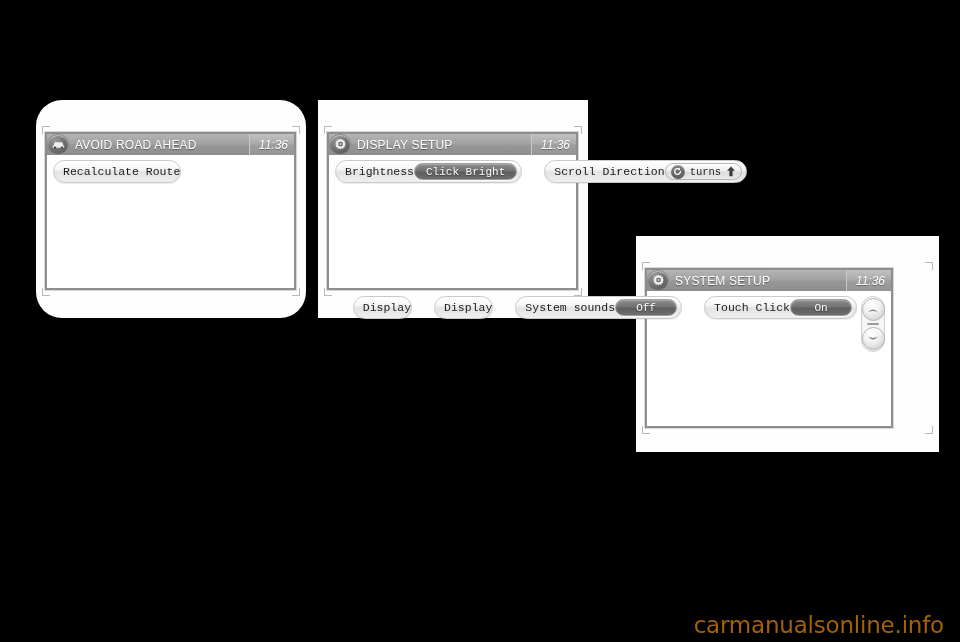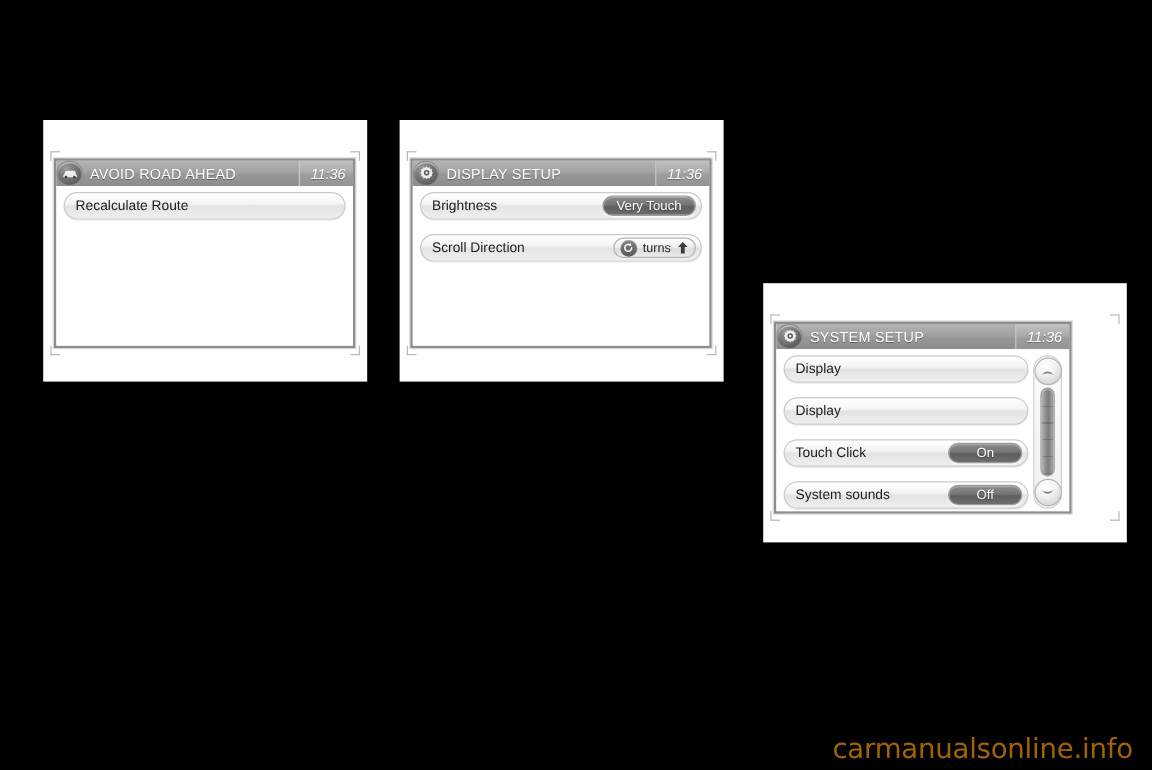--- a/index.html
+++ b/index.html
@@ -15,22 +15,22 @@
     font-family: "Liberation Sans", sans-serif;
     -webkit-font-smoothing: antialiased;
   }
 
   
   .card {
     position: absolute;
     background: #fefefe;
     box-sizing: border-box;
   }
-  #card-1 { left: 36px;  top: 100px; width: 270px; height: 218px; }
-  #card-2 { left: 333px; top: 100px; width: 270px; height: 218px; }
+  #card-1 { left: 36px;  top: 100px; width: 270px; height: 218px; border-radius: 26px; }
+  #card-2 { left: 318px; top: 100px; width: 270px; height: 218px; }
   #card-3 { left: 636px; top: 236px; width: 303px; height: 216px; }
 
   
   .screen {
     position: absolute;
     box-sizing: border-box;
     background: #ffffff;
     border: 2px solid #8e8e8e;
     box-shadow: 0 0 0 1px #d8d8d8;
   }
@@ -91,22 +91,23 @@
   
   .screen-body {
     position: relative;
     height: calc(100% - 21px);
     padding: 5px 6px 0 6px;
     box-sizing: border-box;
     background: #ffffff;
   }
   .rows {
     display: flex;
-    flex-direction: column;
-    gap: 12px;
+    flex-direction: row;
+    gap: 22px;
+    font-family: Liberation Mono, monospace;
   }
   .row {
     position: relative;
     height: 23px;
     border-radius: 12px;
     background: linear-gradient(to bottom, #ffffff 0%, #f4f4f4 42%, #e3e3e3 52%, #efefef 100%);
     border: 1px solid #c9c9c9;
     box-shadow: inset 0 1px 0 #ffffff, 0 1px 1px rgba(0,0,0,.07);
     display: flex;
     align-items: center;
@@ -331,21 +332,21 @@
       <span class="tb-title">DISPLAY SETUP</span>
       <span class="tb-time">11:36</span>
     </div>
 
     <div class="screen-body">
       <div class="rows">
 
         <div class="row">
           <span class="row-label">Brightness</span>
           <span class="row-spacer"></span>
-          <span class="pill wide">Very Touch</span>
+          <span class="pill wide">Click Bright</span>
         </div>
 
 
         <div class="row">
           <span class="row-label">Scroll Direction</span>
           <span class="row-spacer"></span>
           <span class="pill-light">
             <span class="mini-dark">
               <svg width="9" height="9" viewBox="0 0 10 10" aria-hidden="true">
                 <path d="M8.2 5a3.2 3.2 0 1 1-1.0-2.3" fill="none" stroke="#ffffff" stroke-width="1.4" stroke-linecap="round"></path>
@@ -400,29 +401,29 @@
 
           <div class="row">
             <span class="row-label">Display</span>
           </div>
 
           <div class="row">
             <span class="row-label">Display</span>
           </div>
 
           <div class="row">
+            <span class="row-label">System sounds</span>
+            <span class="row-spacer"></span>
+            <span class="pill" style="min-width:62px;">Off</span>
+          </div>
+
+          <div class="row">
             <span class="row-label">Touch Click</span>
             <span class="row-spacer"></span>
             <span class="pill" style="min-width:62px;">On</span>
-          </div>
-
-          <div class="row">
-            <span class="row-label">System sounds</span>
-            <span class="row-spacer"></span>
-            <span class="pill" style="min-width:62px;">Off</span>
           </div>
 
         </div>
 
         <div class="scrollbar">
           <span class="sb-btn">
             <svg width="12" height="8" viewBox="0 0 12 8" aria-hidden="true">
               <path d="M1 6.4 Q6 0.6 11 6.4 Q6 3.6 1 6.4 Z" fill="#7c7c7c"></path>
             </svg>
           </span>

